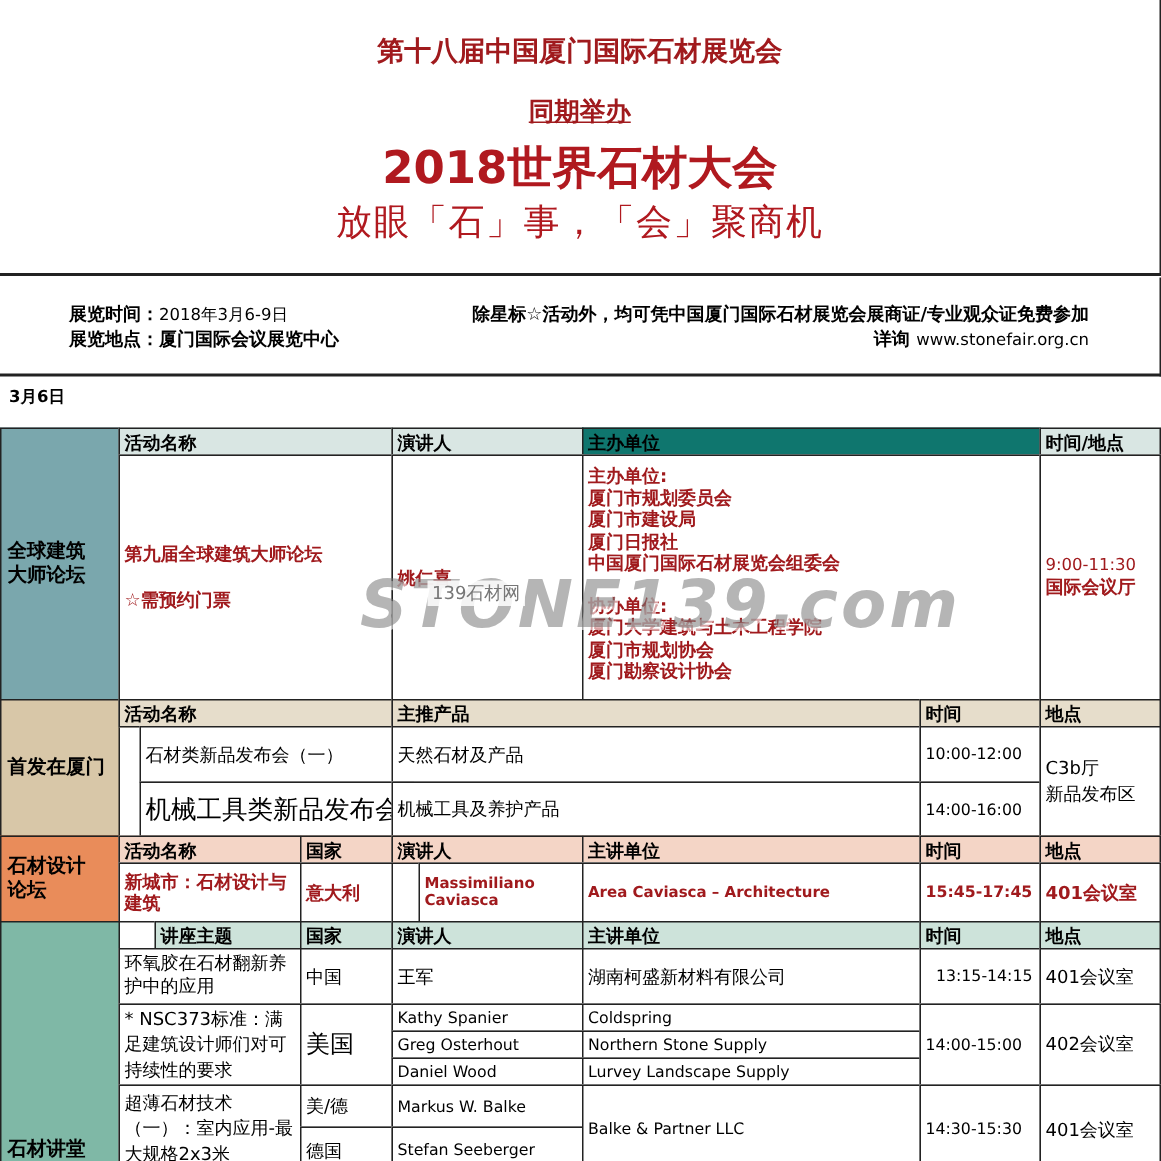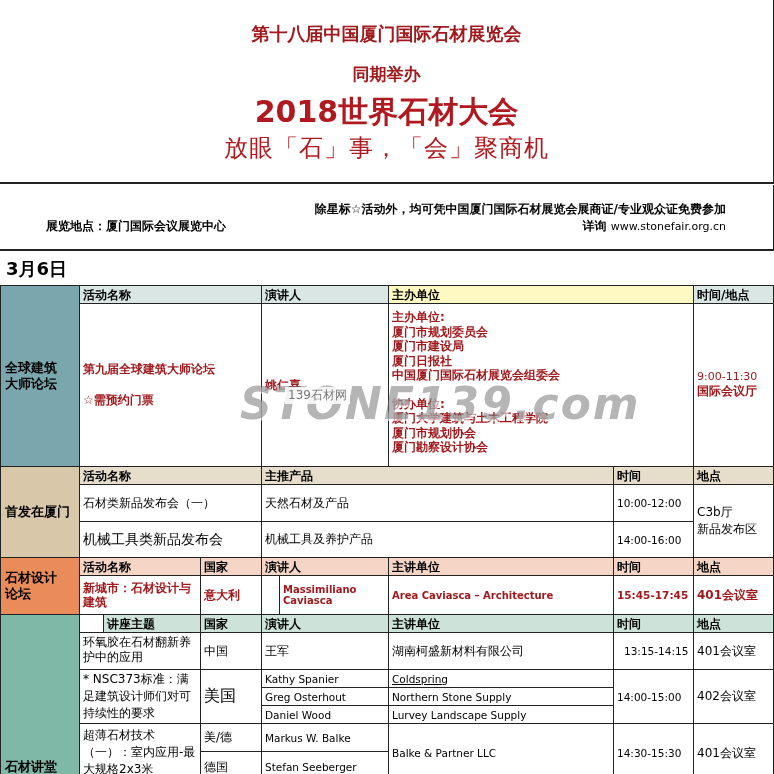--- a/index.html
+++ b/index.html
@@ -7,32 +7,32 @@
     width: 774px; height: 774px; overflow: hidden; background: #ffffff;
     font-family: "DejaVu Sans", "Liberation Sans", sans-serif;
     position: relative; color: #000;
   }
   .header {
     position: absolute; left: 0; top: 0; width: 774px; height: 184px;
     border-bottom: 2px solid #222; border-right: 1px solid #222;
     text-align: center; color: #a01a1d;
   }
   .h1 { position: absolute; left: 0; right: 0; top: 22px; font-size: 18px; font-weight: bold; }
-  .h2 { position: absolute; left: 0; right: 0; top: 63px; font-size: 17px; font-weight: bold; }
+  .h2 { position: absolute; left: 0; right: 0; top: 63px; font-size: 17px; font-weight: bold; text-decoration: underline; }
   .h3 { position: absolute; left: 0; right: 0; top: 92px; font-size: 30px; font-weight: bold; color: #b0191f; }
   .h4 { position: absolute; left: 0; right: 0; top: 132px; font-size: 24px; color: #b0191f; letter-spacing: 1px; }
 
   .info { position: absolute; left: 0; top: 185px; width: 774px; height: 66px; border-bottom: 2px solid #222; border-right: 1px solid #222; font-size: 12px; font-weight: bold; }
   .info .l1 { position: absolute; left: 46px; top: 16px; }
   .info .l2 { position: absolute; left: 46px; top: 33px; }
   .info .r1 { position: absolute; right: 47px; top: 16px; }
   .info .r2 { position: absolute; right: 47px; top: 33px; }
   .info .light { font-weight: normal; font-size: 11px; }
 
-  .date { position: absolute; left: 6px; top: 257px; font-size: 18px; font-weight: bold; }
+  .date { position: absolute; left: 6px; top: 257px; font-size: 11px; font-weight: bold; }
   .cell {
     position: absolute; border: 1px solid #222; font-size: 11px;
     padding: 2px 3px; overflow: hidden; background: #fff;
   }
   .hdr { font-weight: bold; font-size: 12px; padding-top: 1px; }
   .red { color: #a01a1d; }
   .redb { color: #a01a1d; font-weight: bold; }
   .vc { display: flex; align-items: center; }
   .side { font-weight: bold; font-size: 13px; display: flex; align-items: center; padding-left: 4px; line-height: 1.25; }
   .stack div { line-height: 14.5px; }
@@ -50,37 +50,40 @@
 <body>
 
 <div class="header">
   <div class="h1">第十八届中国厦门国际石材展览会</div>
   <div class="h2">同期举办</div>
   <div class="h3">2018世界石材大会</div>
   <div class="h4">放眼「石」事，「会」聚商机</div>
 </div>
 
 <div class="info">
+  <div class="l1">
+    <span>展览时间：</span><span class="light">2018年3月6-9日</span>
+  </div>
   <div class="l2">
     <span>展览地点：</span><span>厦门国际会议展览中心</span>
   </div>
   <div class="r1">除星标☆活动外，均可凭中国厦门国际石材展览会展商证/专业观众证免费参加</div>
   <div class="r2">
     <span>详询</span> <span class="light">www.stonefair.org.cn</span>
   </div>
 </div>
 
 <div class="date">3月6日</div>
 
 <div class="cell side" style="left:0;top:285px;width:80px;height:182px;background:#7aa7ad;">
   <span style="display:block;width:64px;">全球建筑大师论坛</span>
 </div>
 <div class="cell hdr" style="left:79px;top:285px;width:183px;height:19px;background:#d9e6e3;">活动名称</div>
 <div class="cell hdr" style="left:261px;top:285px;width:128px;height:19px;background:#d9e6e3;">演讲人</div>
-<div class="cell hdr" style="left:388px;top:285px;width:306px;height:19px;background:#fef9c3;">主办单位</div>
+<div class="cell hdr" style="left:388px;top:285px;width:306px;height:19px;background:#0f766e;">主办单位</div>
 <div class="cell hdr" style="left:693px;top:285px;width:81px;height:19px;background:#d9e6e3;">时间/地点</div>
 
 <div class="cell redb vc" style="left:79px;top:303px;width:183px;height:164px;font-size:12px;">
   <div>
     <div>第九届全球建筑大师论坛</div>
     <div style="height:14px;"></div>
     <div>☆需预约门票</div>
   </div>
 </div>
 <div class="cell redb vc" style="left:261px;top:303px;width:128px;height:164px;font-size:12px;">姚仁喜</div>
@@ -102,24 +105,24 @@
     <div class="redb" style="font-size:12px;">国际会议厅</div>
   </div>
 </div>
 
 <div class="cell side" style="left:0;top:466px;width:80px;height:92px;background:#d8c7a8;">首发在厦门</div>
 <div class="cell hdr" style="left:79px;top:466px;width:183px;height:19px;background:#e6ddcb;">活动名称</div>
 <div class="cell hdr" style="left:261px;top:466px;width:353px;height:19px;background:#e6ddcb;">主推产品</div>
 <div class="cell hdr" style="left:613px;top:466px;width:81px;height:19px;background:#e6ddcb;">时间</div>
 <div class="cell hdr" style="left:693px;top:466px;width:81px;height:19px;background:#e6ddcb;">地点</div>
 
-<div class="cell vc" style="left:79px;top:484px;width:183px;height:38px;font-size:12px;">石材类新品发布会（一）</div>
+<div class="cell vc" style="left:93px;top:484px;width:183px;height:38px;font-size:12px;">石材类新品发布会（一）</div>
 <div class="cell vc" style="left:261px;top:484px;width:353px;height:38px;font-size:12px;">天然石材及产品</div>
 <div class="cell vc" style="left:613px;top:484px;width:81px;height:38px;font-size:10.5px;">10:00-12:00</div>
-<div class="cell vc" style="left:79px;top:521px;width:183px;height:37px;font-size:14px;">机械工具类新品发布会</div>
+<div class="cell vc" style="left:93px;top:521px;width:183px;height:37px;font-size:17px;">机械工具类新品发布会</div>
 <div class="cell vc" style="left:261px;top:521px;width:353px;height:37px;font-size:12px;">机械工具及养护产品</div>
 <div class="cell vc" style="left:613px;top:521px;width:81px;height:37px;font-size:10.5px;">14:00-16:00</div>
 <div class="cell vc" style="left:693px;top:484px;width:81px;height:74px;font-size:12px;">
   <div>
     <div>C3b厅</div>
     <div>新品发布区</div>
   </div>
 </div>
 
 <div class="cell side" style="left:0;top:557px;width:80px;height:58px;background:#e98c5a;">
@@ -154,21 +157,21 @@
 <div class="cell vc" style="left:261px;top:632px;width:128px;height:38px;font-size:12px;">王军</div>
 <div class="cell vc" style="left:388px;top:632px;width:252px;height:38px;font-size:12px;">湖南柯盛新材料有限公司</div>
 <div class="cell vc" style="left:613px;top:632px;width:81px;height:38px;font-size:10.5px;padding-left:10px;">13:15-14:15</div>
 <div class="cell vc" style="left:693px;top:632px;width:81px;height:38px;font-size:12px;">401会议室</div>
 
 <div class="cell vc" style="left:79px;top:669px;width:122px;height:55px;font-size:12px;line-height:17px;">* NSC373标准：满足建筑设计师们对可持续性的要求</div>
 <div class="cell vc" style="left:200px;top:669px;width:62px;height:55px;font-size:16px;">美国</div>
 <div class="cell vc" style="left:261px;top:669px;width:128px;height:19px;font-size:10.5px;">Kathy Spanier</div>
 <div class="cell vc" style="left:261px;top:687px;width:128px;height:19px;font-size:10.5px;">Greg Osterhout</div>
 <div class="cell vc" style="left:261px;top:705px;width:128px;height:19px;font-size:10.5px;">Daniel Wood</div>
-<div class="cell vc" style="left:388px;top:669px;width:226px;height:19px;font-size:10.5px;text-decoration:underline;">Coldspring</div>
+<div class="cell vc" style="left:388px;top:669px;width:226px;height:19px;font-size:10.5px;">Coldspring</div>
 <div class="cell vc" style="left:388px;top:687px;width:226px;height:19px;font-size:10.5px;">Northern Stone Supply</div>
 <div class="cell vc" style="left:388px;top:705px;width:226px;height:19px;font-size:10.5px;">Lurvey Landscape Supply</div>
 <div class="cell vc" style="left:613px;top:669px;width:81px;height:55px;font-size:10.5px;">14:00-15:00</div>
 <div class="cell vc" style="left:693px;top:669px;width:81px;height:55px;font-size:12px;">402会议室</div>
 
 <div class="cell vc" style="left:79px;top:723px;width:122px;height:60px;font-size:12px;line-height:17px;align-items:flex-start;padding-top:3px;">超薄石材技术（一）：室内应用-最大规格2x3米</div>
 <div class="cell vc" style="left:200px;top:723px;width:62px;height:29px;font-size:12px;">美/德</div>
 <div class="cell vc" style="left:200px;top:751px;width:62px;height:32px;font-size:12px;">德国</div>
 <div class="cell vc" style="left:261px;top:723px;width:128px;height:29px;font-size:10.5px;">Markus W. Balke</div>
 <div class="cell vc" style="left:261px;top:751px;width:128px;height:32px;font-size:10.5px;">Stefan Seeberger</div>

